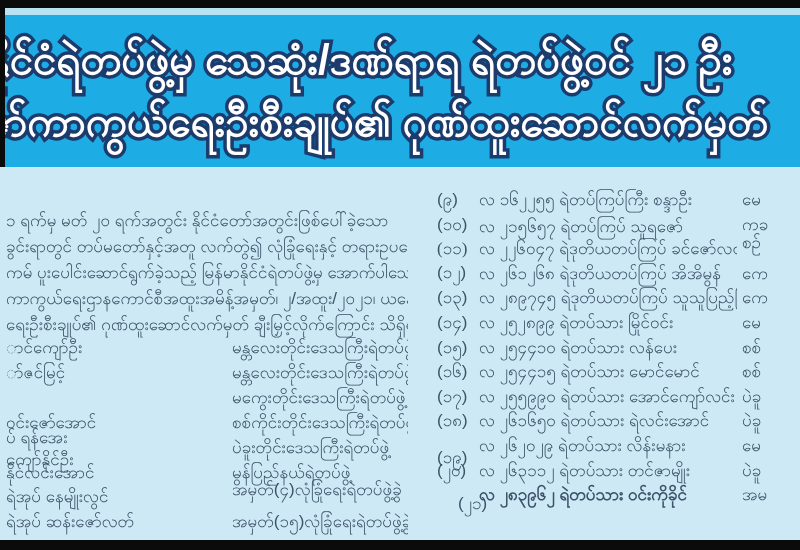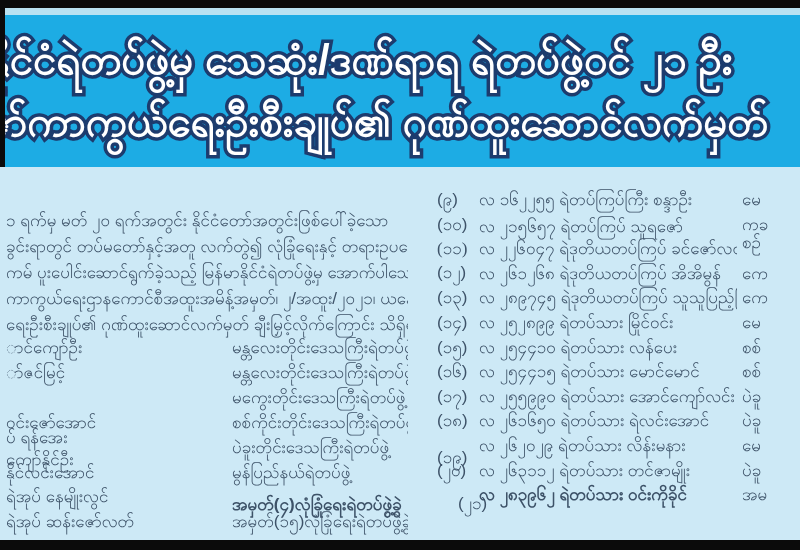--- a/index.html
+++ b/index.html
@@ -61,21 +61,21 @@
       <div class="bodytext left-unit" style="top: 360.9px;">မန္တလေးတိုင်းဒေသကြီးရဲတပ်ဖွဲ့</div>
       <div class="bodytext left-name" style="top: 385.8px; margin-top: 40px;">ပ် ရန်အေး</div>
       <div class="bodytext left-unit" style="top: 385.8px;">မကွေးတိုင်းဒေသကြီးရဲတပ်ဖွဲ့</div>
       <div class="bodytext left-name" style="top: 410.7px;">ဝင်းဇော်အောင်</div>
       <div class="bodytext left-unit" style="top: 410.7px;">စစ်ကိုင်းတိုင်းဒေသကြီးရဲတပ်ဖွဲ့</div>
       <div class="bodytext left-name" style="top: 416px; margin-top: 32px;">ကျော်နိုင်ဦး</div>
       <div class="bodytext left-unit" style="top: 435.6px;">ပဲခူးတိုင်းဒေသကြီးရဲတပ်ဖွဲ့</div>
       <div class="bodytext left-name" style="top: 460.5px;">နိုင်လင်းအောင်</div>
       <div class="bodytext left-unit" style="top: 460.5px;">မွန်ပြည်နယ်ရဲတပ်ဖွဲ့</div>
       <div class="bodytext left-name" style="top: 485.4px;">ရဲအုပ် နေမျိုးလွင်</div>
-      <div class="bodytext left-unit" style="top: 493px; font-weight: bold;">အမှတ်(၄)လုံခြုံရေးရဲတပ်ဖွဲ့ခွဲ</div>
+      <div class="bodytext left-unit" style="top: 478px;">အမှတ်(၄)လုံခြုံရေးရဲတပ်ဖွဲ့ခွဲ</div>
       <div class="bodytext left-name" style="top: 510.3px;">ရဲအုပ် ဆန်းဇော်လတ်</div>
       <div class="bodytext left-unit" style="top: 510.3px;">အမှတ်(၁၅)လုံခြုံရေးရဲတပ်ဖွဲ့ခွဲ</div>
     </div>
   <div id="right-list">
       <div class="bodytext right-no" style="top: 188px;">(၉)</div>
       <div class="bodytext right-main" style="top: 188px;">လ ၁၆၂၂၅၅ ရဲတပ်ကြပ်ကြီး စန္ဒာဦး</div>
       <div class="bodytext right-region" style="top: 188px;">မေ</div>
       <div class="bodytext right-no" style="top: 212.6px;">(၁၀)</div>
       <div class="bodytext right-main" style="top: 195px; margin-top: 20px;">လ ၂၁၅၆၅၇ ရဲတပ်ကြပ် သူရဇော်</div>
       <div class="bodytext right-region" style="top: 212.6px;">ကခ</div>

